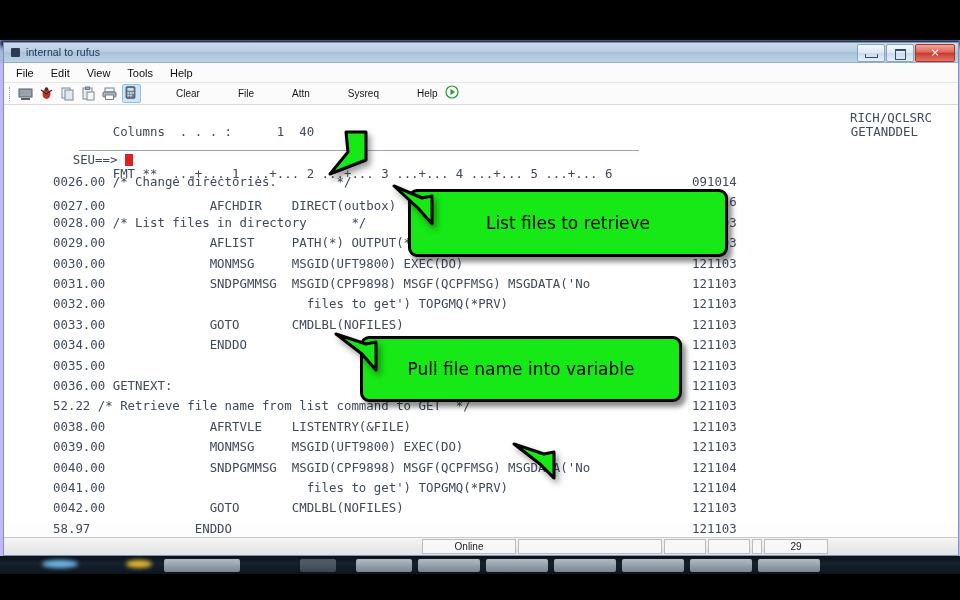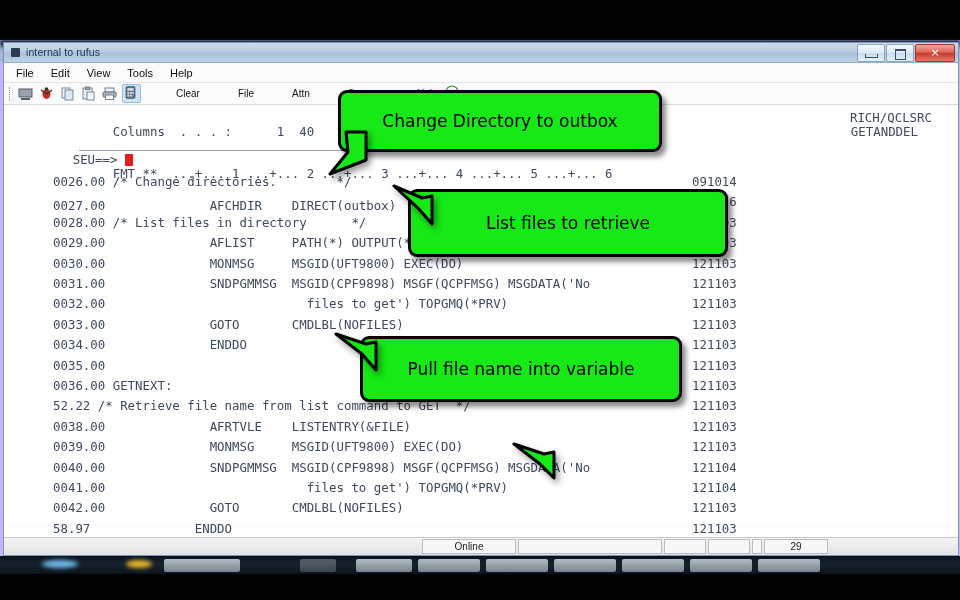--- a/index.html
+++ b/index.html
@@ -320,23 +320,20 @@
       <div class="sb-cell" style="width:62px;">29</div>
       <div style="width:128px"></div>
     </div>
   </div>
 
   <div class="tailwrap" style="left:328px;top:130px;">
     <svg width="40" height="46" viewBox="0 0 40 46">
       <path d="M38 2 L38 30 L2 44 L20 22 L18 2 Z" fill="#16e916" stroke="#000" stroke-width="3" stroke-linejoin="round"></path>
     </svg>
   </div>
-  <div class="callout" style="left:338px;top:90px;width:318px;height:56px;">
-    <span>Change Directory to outbox</span>
-  </div>
 
   <div class="tailwrap" style="left:392px;top:184px;">
     <svg width="42" height="44" viewBox="0 0 42 44">
       <path d="M2 2 L30 14 L40 12 L40 40 L26 24 Z" fill="#16e916" stroke="#000" stroke-width="3" stroke-linejoin="round"></path>
     </svg>
   </div>
   <div class="callout" style="left:408px;top:189px;width:314px;height:62px;">
     <span>List files to retrieve</span>
   </div>
 

